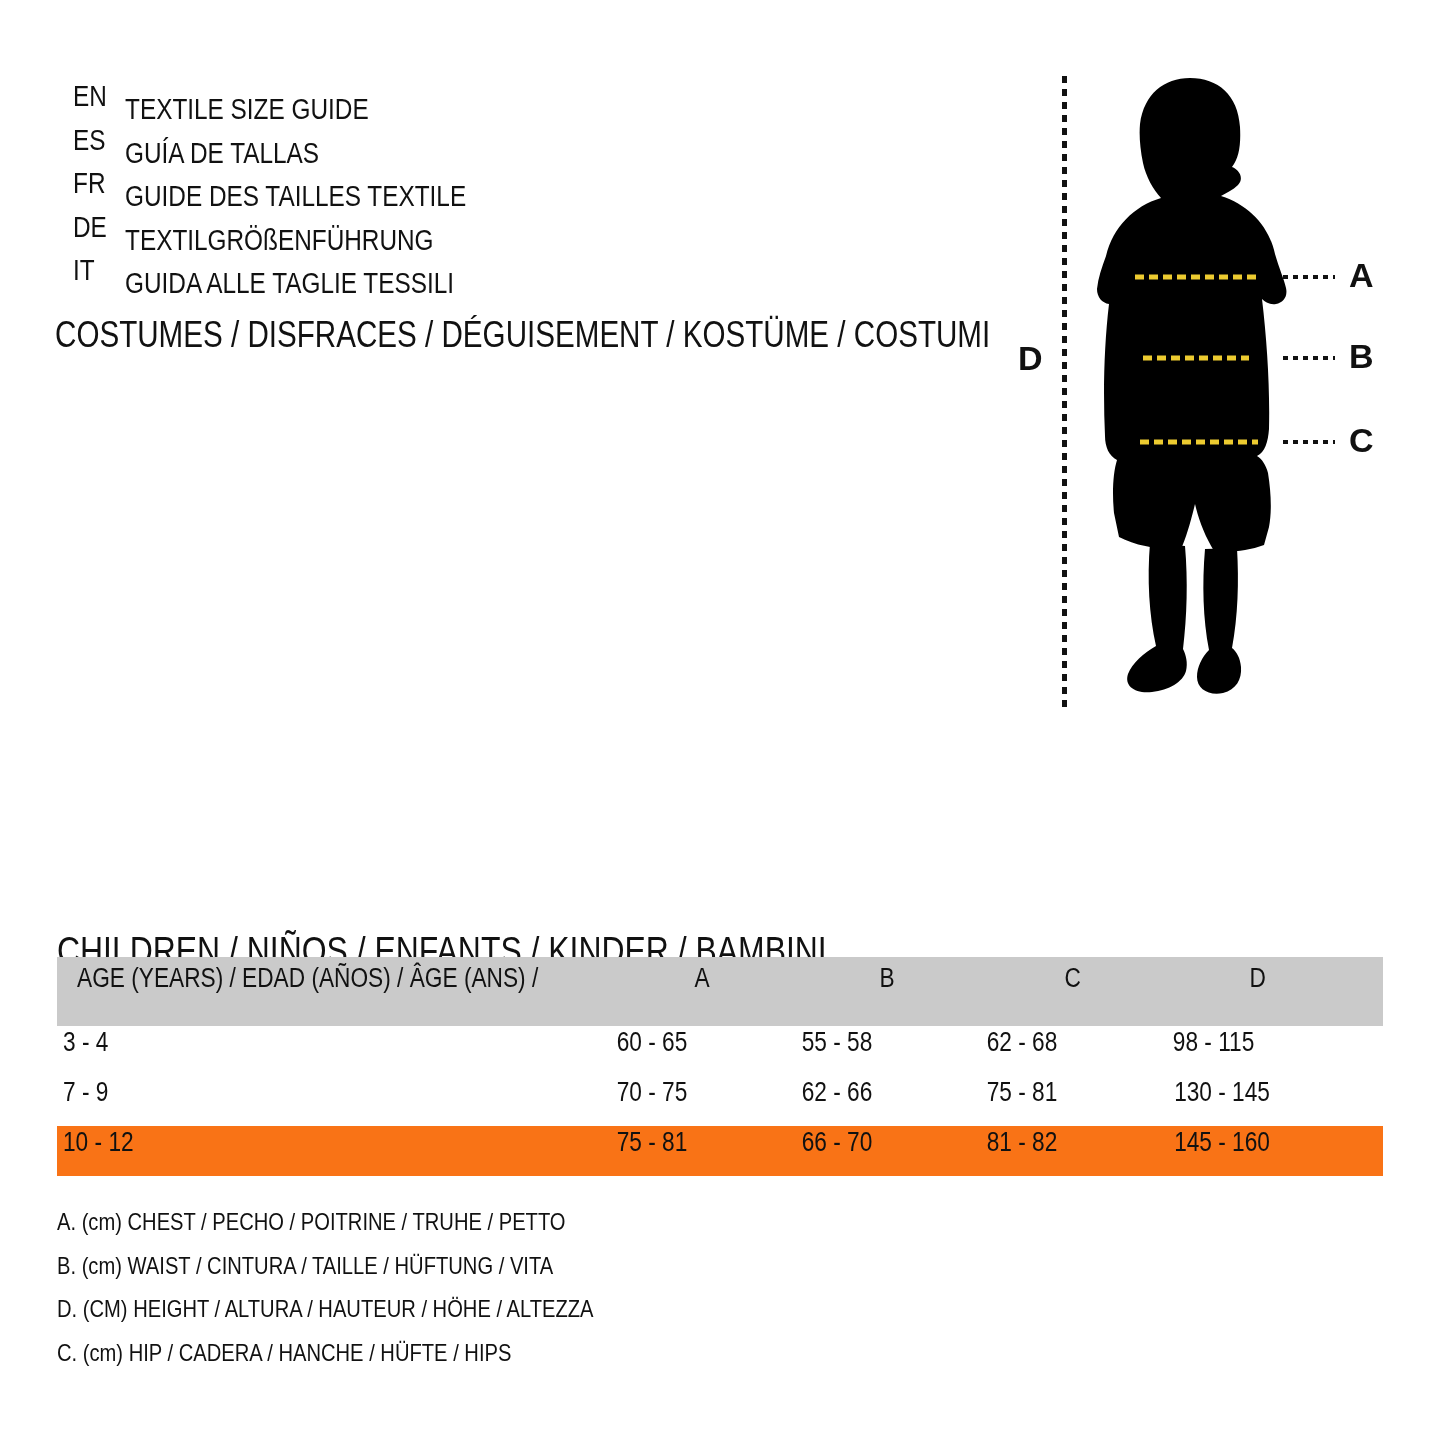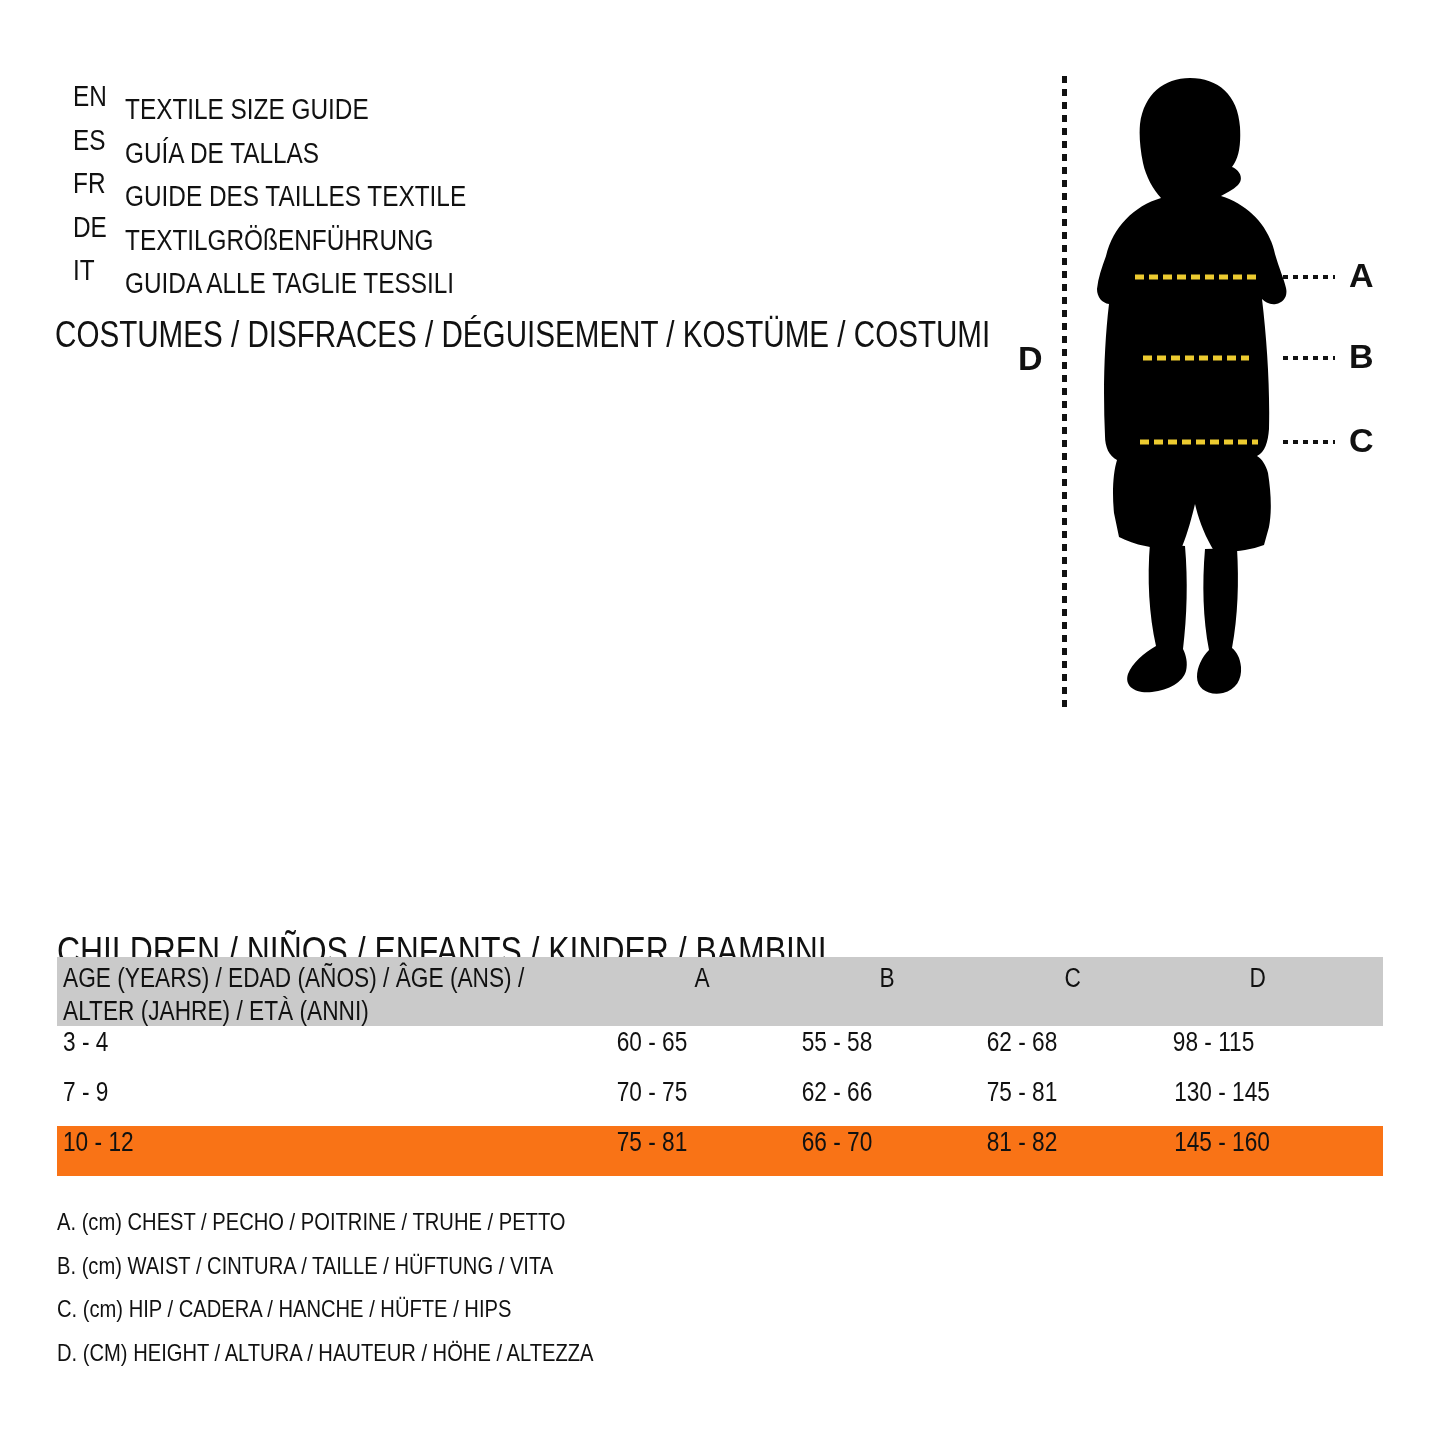--- a/index.html
+++ b/index.html
@@ -34,21 +34,21 @@
   .label-a{left:1349px;top:256px;}
   .label-b{left:1349px;top:337px;}
   .label-c{left:1349px;top:421px;}
   .label-d{left:1018px;top:339px;}
 
   
   .section-title{position:absolute;left:57px;top:906px;font-size:38px;line-height:34px;margin-top:28px;}
   .size-table{position:absolute;left:57px;top:957px;width:1326px;font-size:27px;}
   .t-grid{display:grid;grid-template-columns:553px 185px 185px 185px 185px;}
   .t-header{height:69px;box-sizing:border-box;padding-top:5px;}
-  .t-header .age-head{padding-left:6px;line-height:33px;}
+  .t-header .age-head{padding-left:20px;line-height:33px;}
   .t-header .col-head{text-align:center;line-height:33px;}
   .t-row{height:50px;line-height:33px;}
   .t-row .age-cell{padding-left:6px;}
   .t-row .val-cell{}
 
   
   .legend{position:absolute;left:57px;top:1200px;}
   .legend-item{height:43.5px;line-height:43.5px;font-size:24px;}
 </style>
 </head>
@@ -142,21 +142,20 @@
 </div>
 
 <div class="section-title">
   <span class="cx">CHILDREN / NIÑOS / ENFANTS / KINDER / BAMBINI</span>
 </div>
 
 <div class="size-table">
   <div class="t-grid t-header" style="background:#CACACA;">
     <div class="age-head">
       <div><span class="cx">AGE (YEARS) / EDAD (AÑOS) / ÂGE (ANS) /</span></div>
-      <div><span class="cx">ALTER (JAHRE) / ETÀ (ANNI)</span></div>
     </div>
     <div class="col-head"><span class="cxc">A</span></div>
     <div class="col-head"><span class="cxc">B</span></div>
     <div class="col-head"><span class="cxc">C</span></div>
     <div class="col-head"><span class="cxc">D</span></div>
   </div>
 
   <div class="t-grid t-row">
     <div class="age-cell"><span class="cx">3 - 4</span></div>
     <div class="val-cell"><span class="cxc">60 - 65</span></div>
@@ -176,15 +175,15 @@
     <div class="val-cell"><span class="cxc">75 - 81</span></div>
     <div class="val-cell"><span class="cxc">66 - 70</span></div>
     <div class="val-cell"><span class="cxc">81 - 82</span></div>
     <div class="val-cell"><span class="cxc">145 - 160</span></div>
   </div>
 </div>
 
 <div class="legend">
   <div class="legend-item"><span class="cx">A. (cm) CHEST / PECHO / POITRINE / TRUHE / PETTO</span></div>
   <div class="legend-item"><span class="cx">B. (cm) WAIST / CINTURA / TAILLE / HÜFTUNG / VITA</span></div>
+  <div class="legend-item"><span class="cx">D. (CM) HEIGHT / ALTURA / HAUTEUR / HÖHE / ALTEZZA</span></div>
   <div class="legend-item"><span class="cx">C. (cm) HIP / CADERA / HANCHE / HÜFTE / HIPS</span></div>
-  <div class="legend-item"><span class="cx">D. (CM) HEIGHT / ALTURA / HAUTEUR / HÖHE / ALTEZZA</span></div>
 </div>
 
 </body></html>

